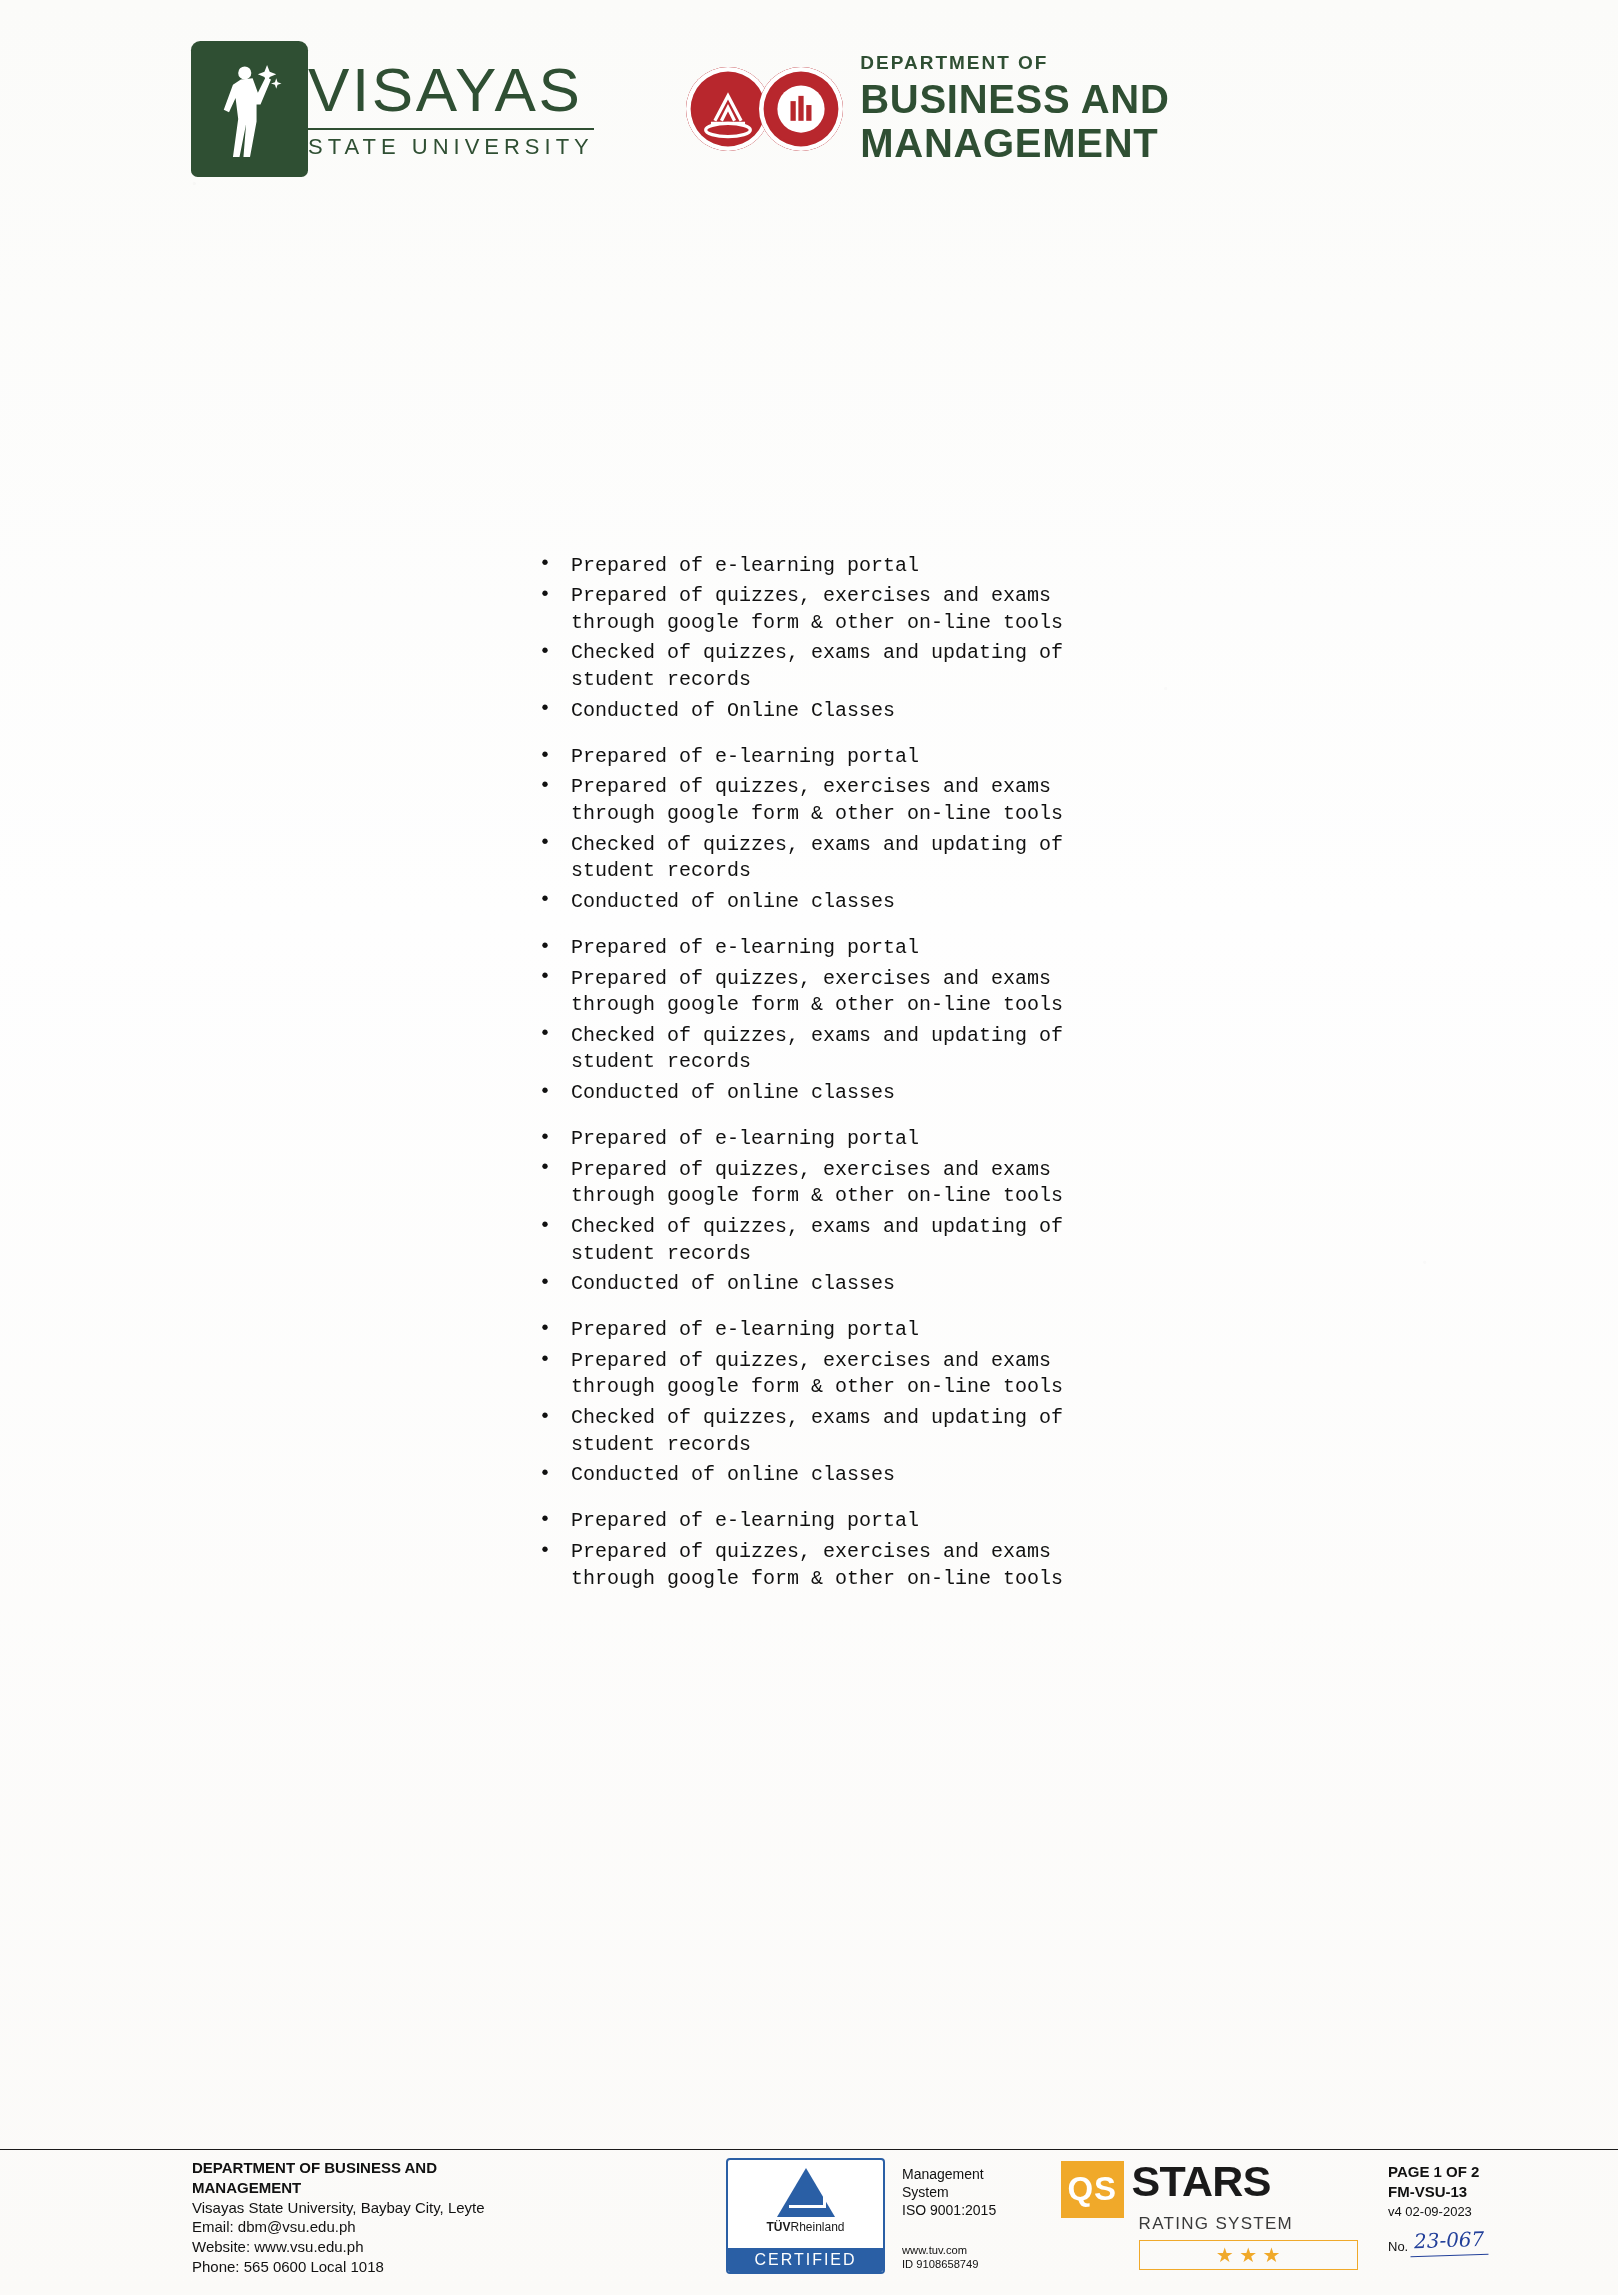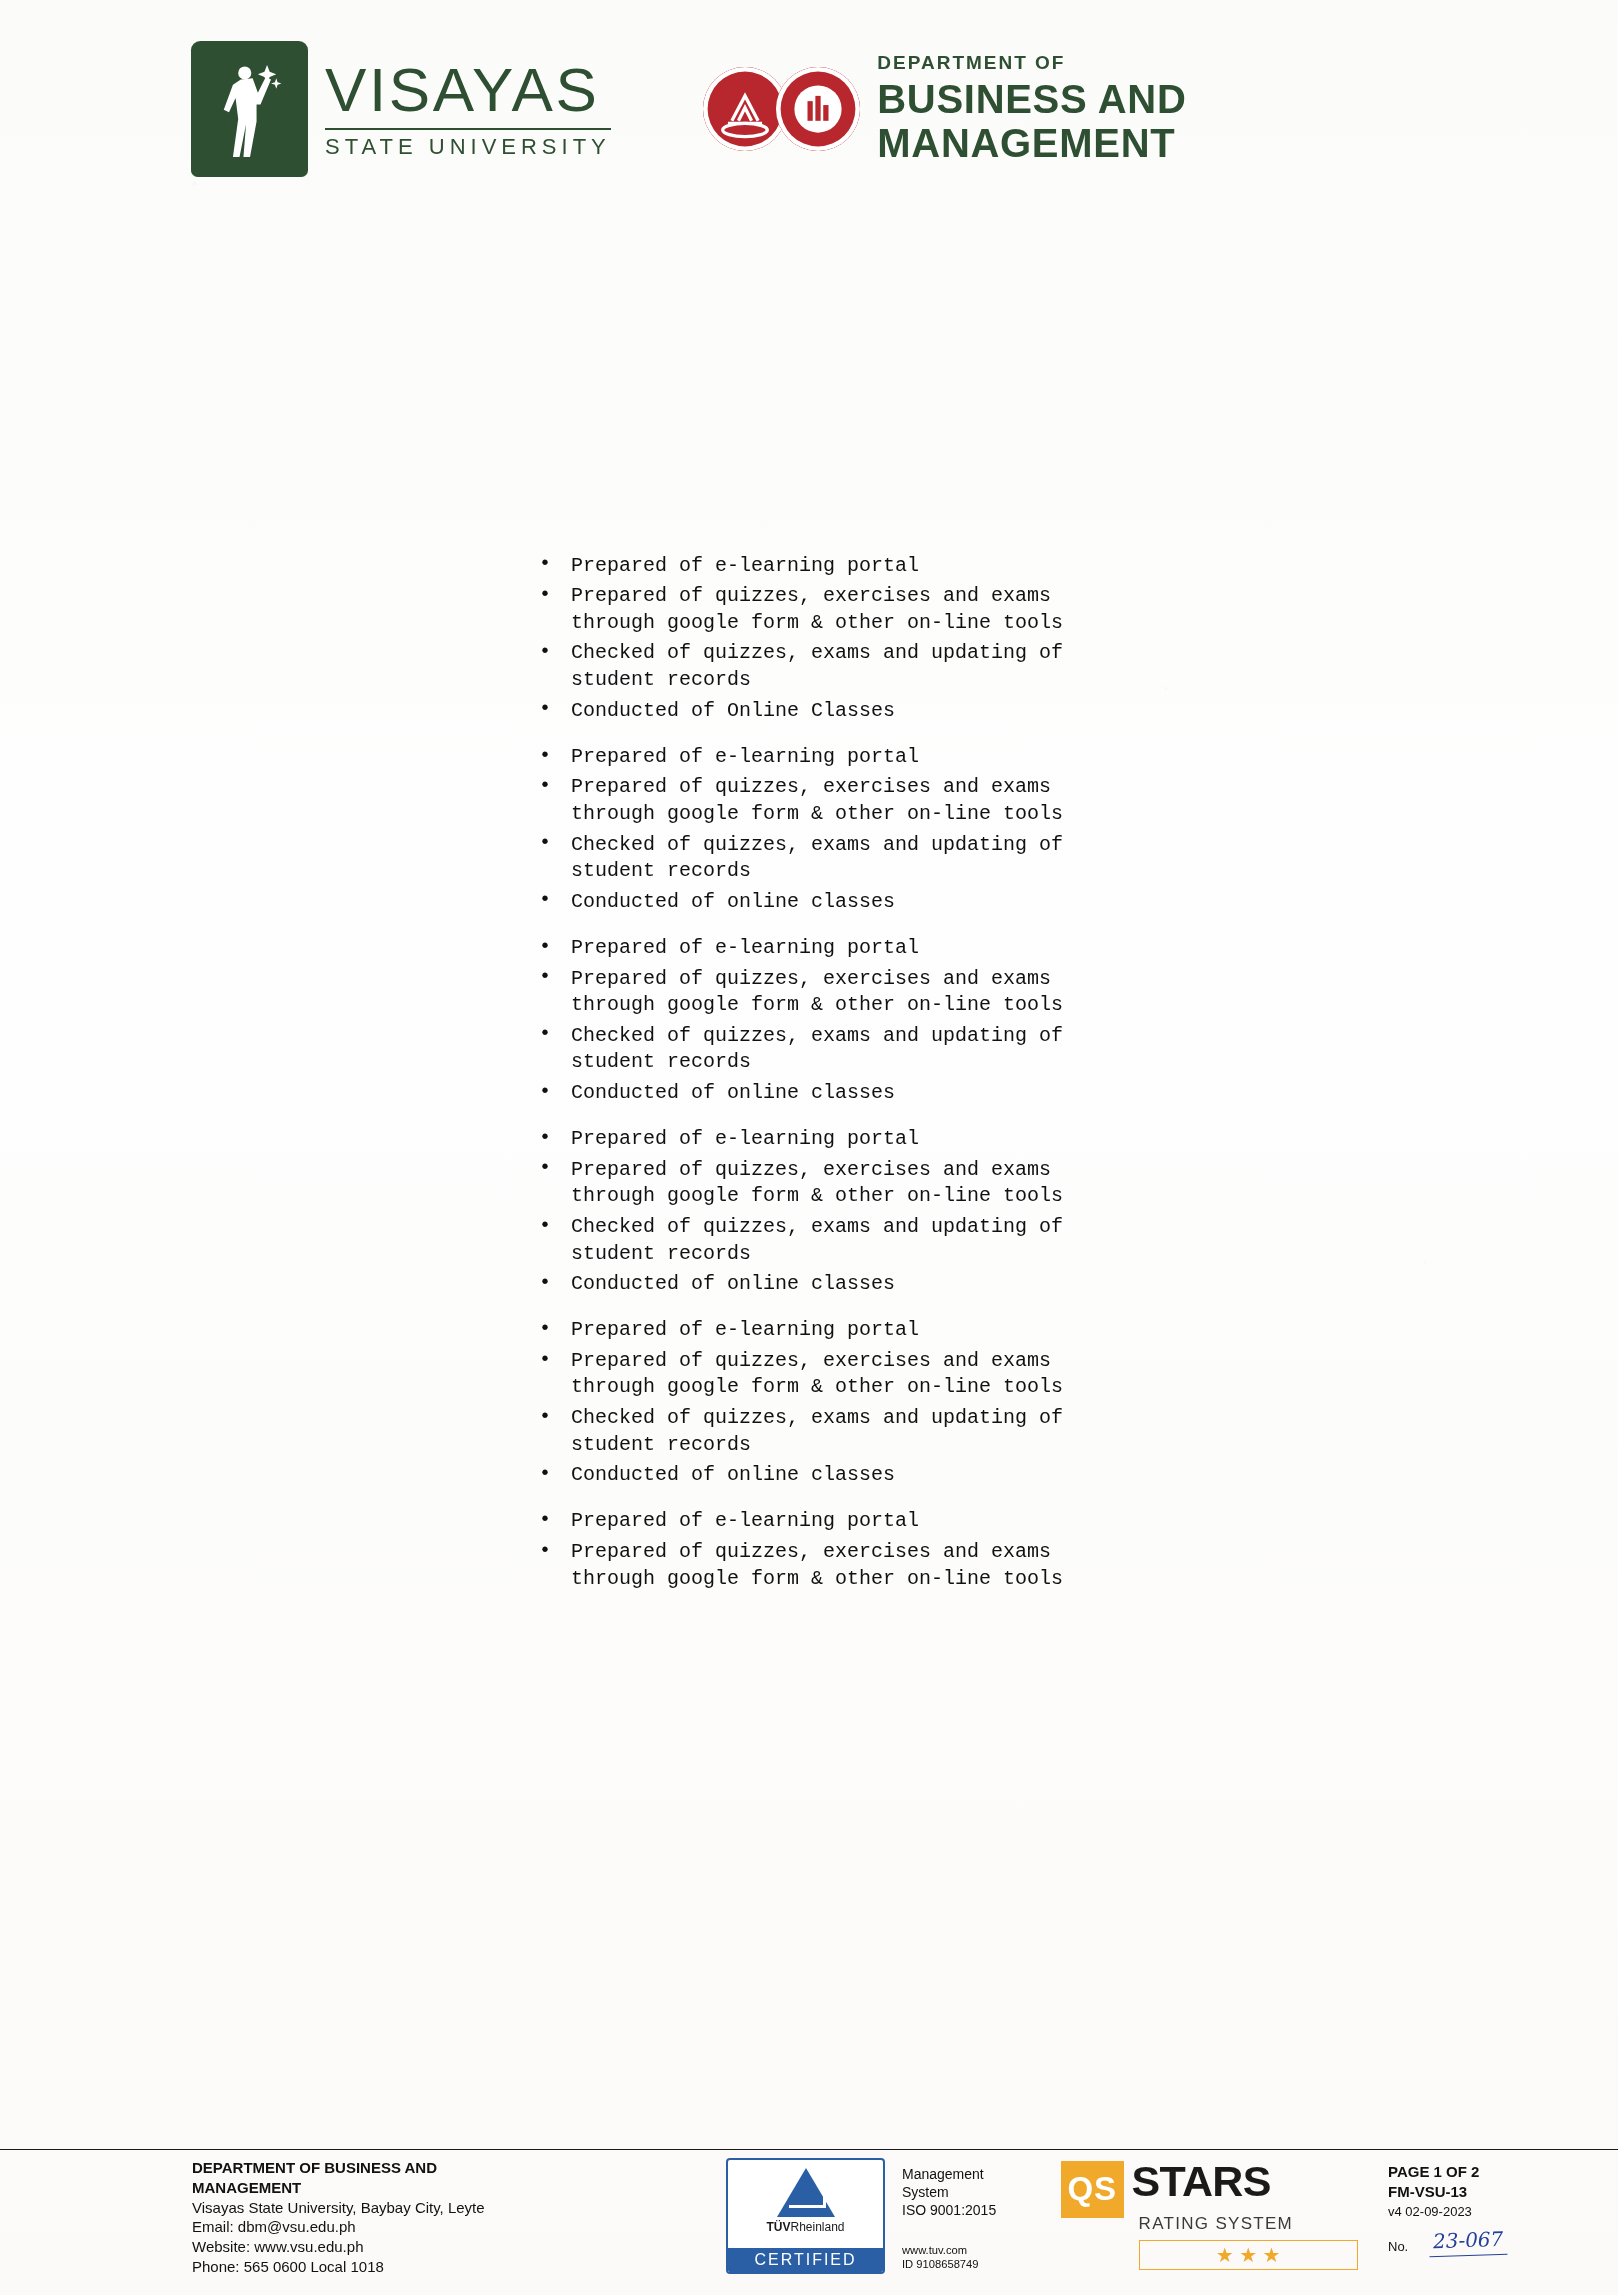--- a/index.html
+++ b/index.html
@@ -36,21 +36,20 @@
     position: relative;
     display: flex;
     align-items: center;
     padding: 32px 0 0 191px;
     height: 185px;
     box-sizing: border-box;
   }
   .vsu-logo {
     display: flex;
     align-items: center;
-    gap: 17px;
   }
   .vsu-mark {
     width: 117px;
     height: 136px;
     background: #2f4f33;
     border-radius: 9.2px 9.2px 6.6px 6.6px;
     position: relative;
     overflow: hidden;
     flex: none;
   }
@@ -340,21 +339,21 @@
     line-height: 1.35;
     color: #111;
     width: 191px;
     padding-top: 4px;
   }
   .page-meta .b { font-weight: 700; }
   .page-meta .v { font-size: 13px; }
   .page-meta .no-row {
     display: flex;
     align-items: flex-end;
-    gap: 21px;
+    gap: 2px;
     margin-top: 6.6px;
   }
   .handwriting {
     font-family: "DejaVu Serif", serif;
     font-style: italic;
     font-size: 20px;
     color: #23409a;
     border-bottom: 0.7px solid #23409a;
     padding: 0 4px 1.3px 4px;
     transform: rotate(-2deg);

